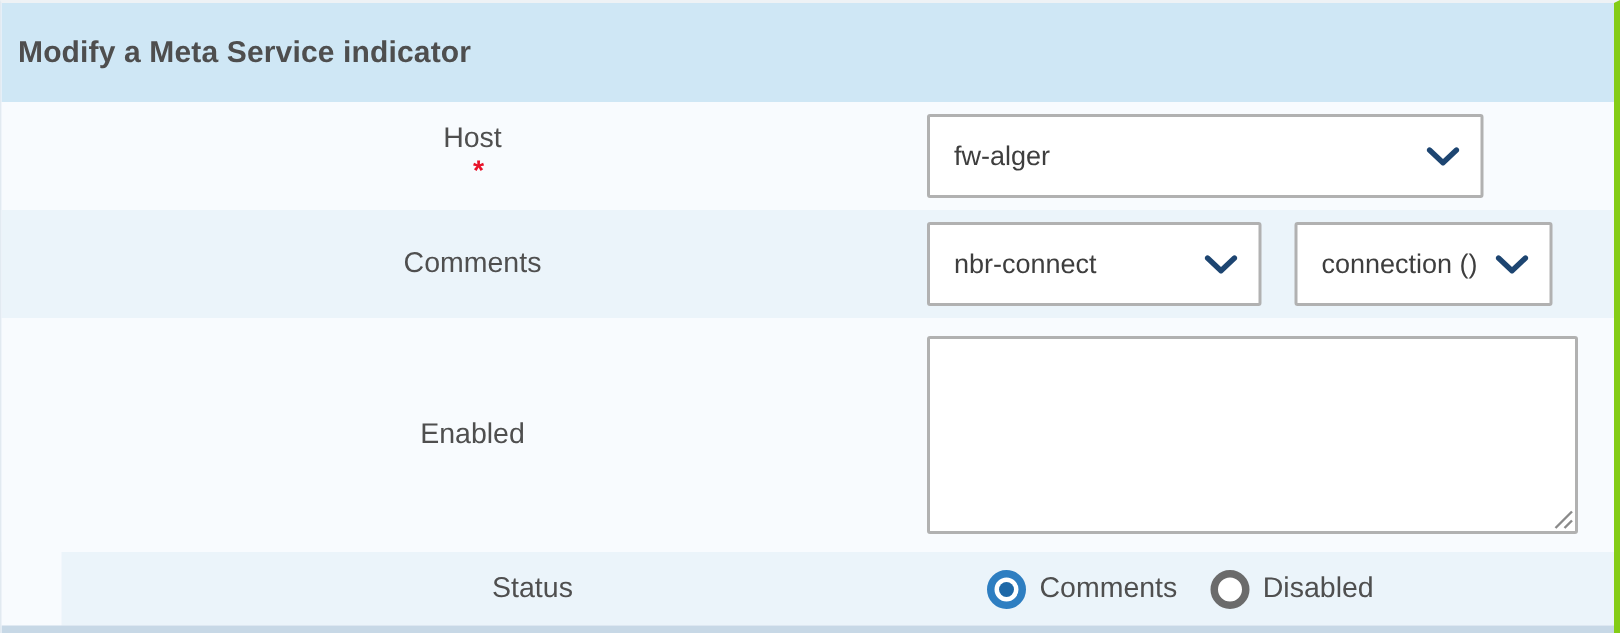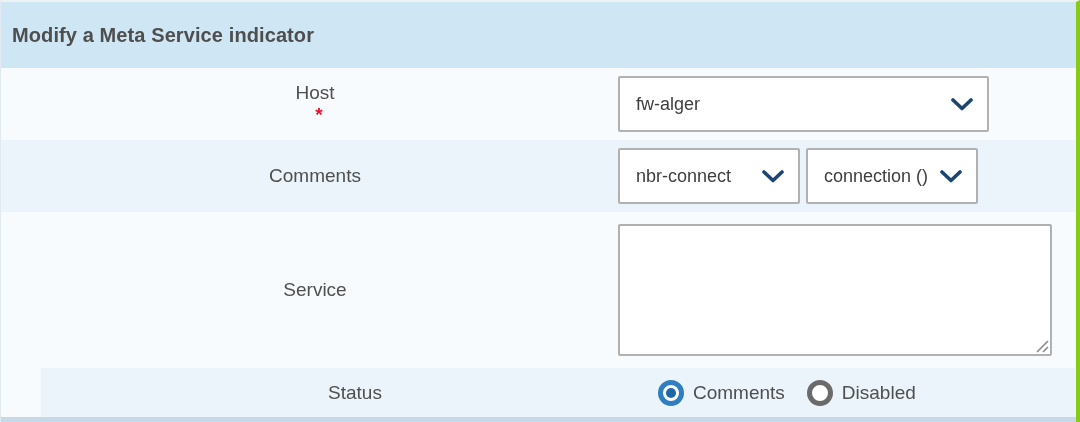--- a/index.html
+++ b/index.html
@@ -68,21 +68,21 @@
   .select-box .select-value {
     font-size: 18px;
     color: #3e3e3e;
     white-space: nowrap;
   }
   .chevron {
     flex-shrink: 0;
     margin-left: 10px;
   }
   .select-host { width: 371px; }
-  .select-service { width: 182px; margin-right: 6px; }
+  .select-service { width: 223px; margin-right: 22px; }
   .select-metric { width: 172px; }
 
   .textarea-wrap {
     position: relative;
     width: 434px;
     height: 132px;
     border: 2px solid #b1b1b1;
     border-radius: 2px;
     background: #ffffff;
   }
@@ -176,21 +176,21 @@
         <span class="select-value">connection ()</span>
         <svg class="chevron" width="22" height="13" viewBox="0 0 22 13">
           <path d="M2 2 L11 10.5 L20 2" fill="none" stroke="#1d4571" stroke-width="3.6" stroke-linecap="round" stroke-linejoin="round"></path>
         </svg>
       </div>
     </div>
   </div>
 
   <div class="row row-comments">
     <div class="label-cell">
-      <span>Service</span>
+      <span>Enabled</span>
     </div>
     <div class="field-cell">
       <div class="textarea-wrap">
         <textarea style=""></textarea>
         <svg class="resize-handle" width="15" height="15" viewBox="0 0 15 15">
           <line x1="3" y1="14" x2="14" y2="3" stroke="#8a8a8a" stroke-width="1.6"></line>
           <line x1="9" y1="14" x2="14" y2="9" stroke="#8a8a8a" stroke-width="1.6"></line>
         </svg>
       </div>
     </div>

